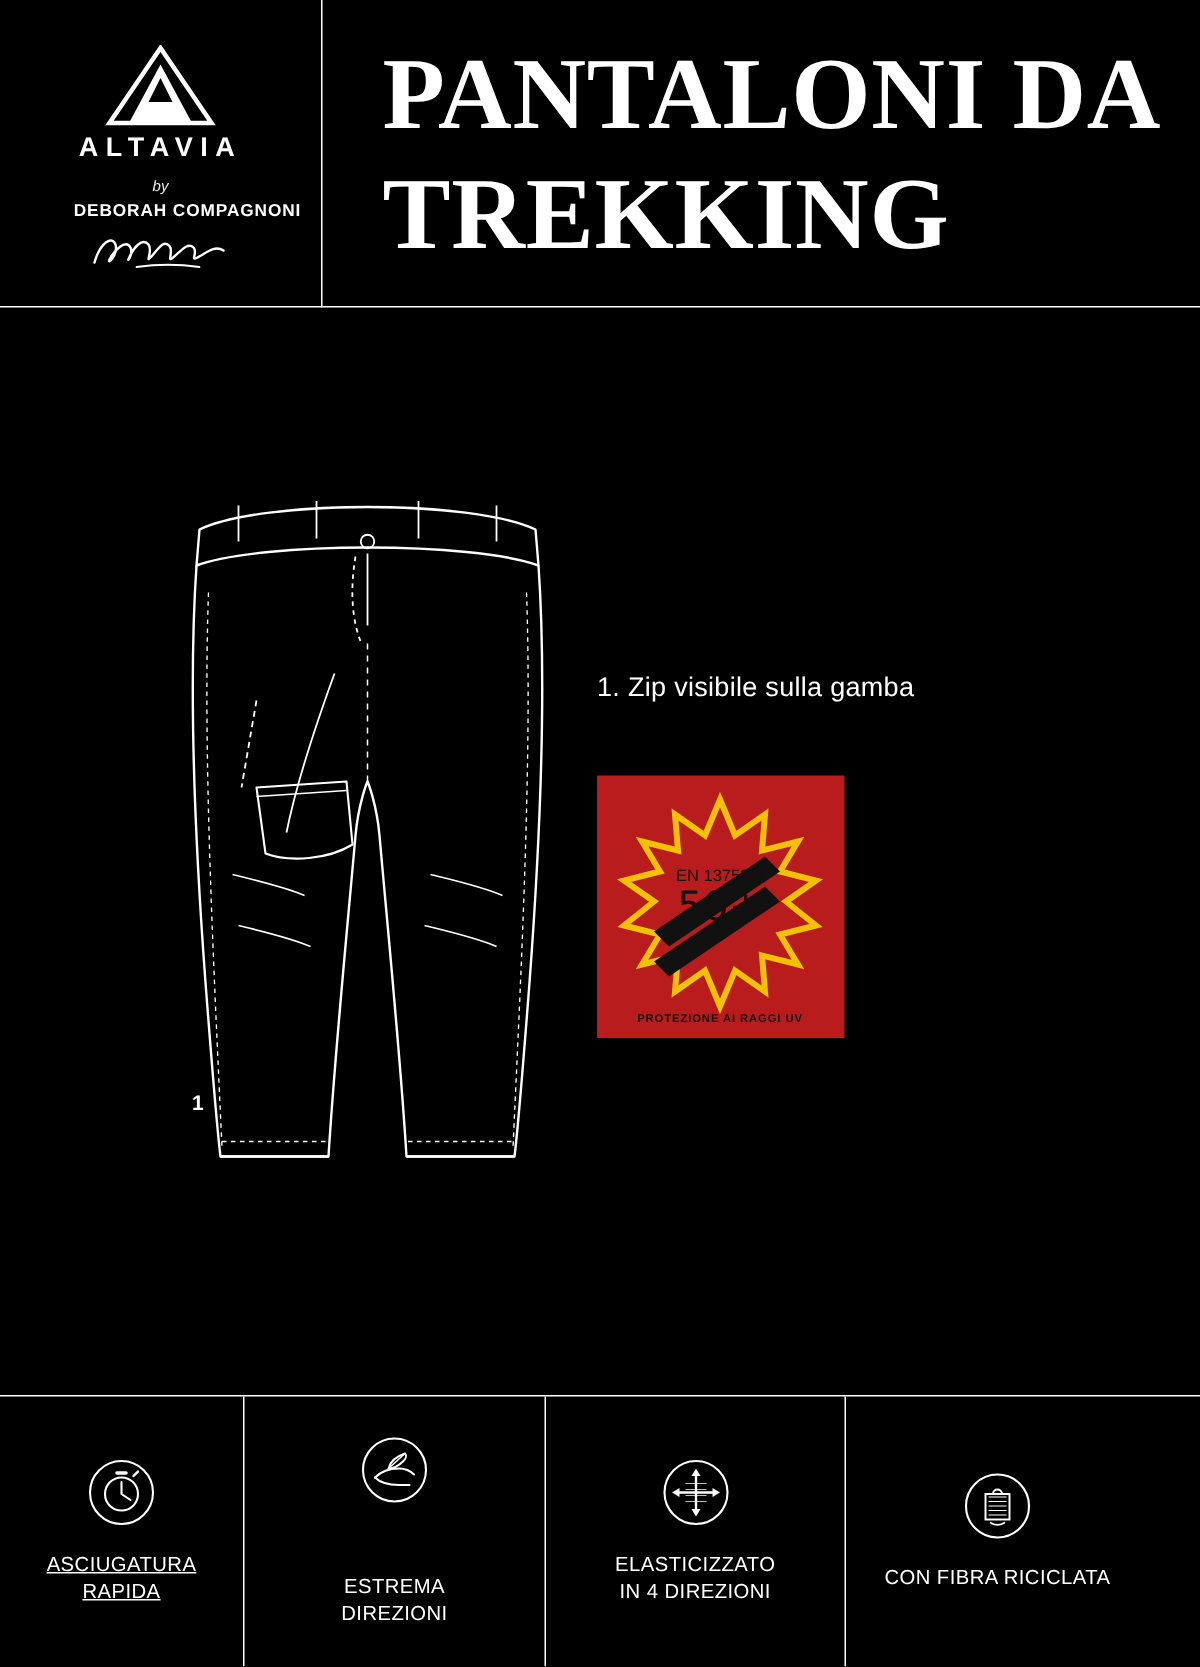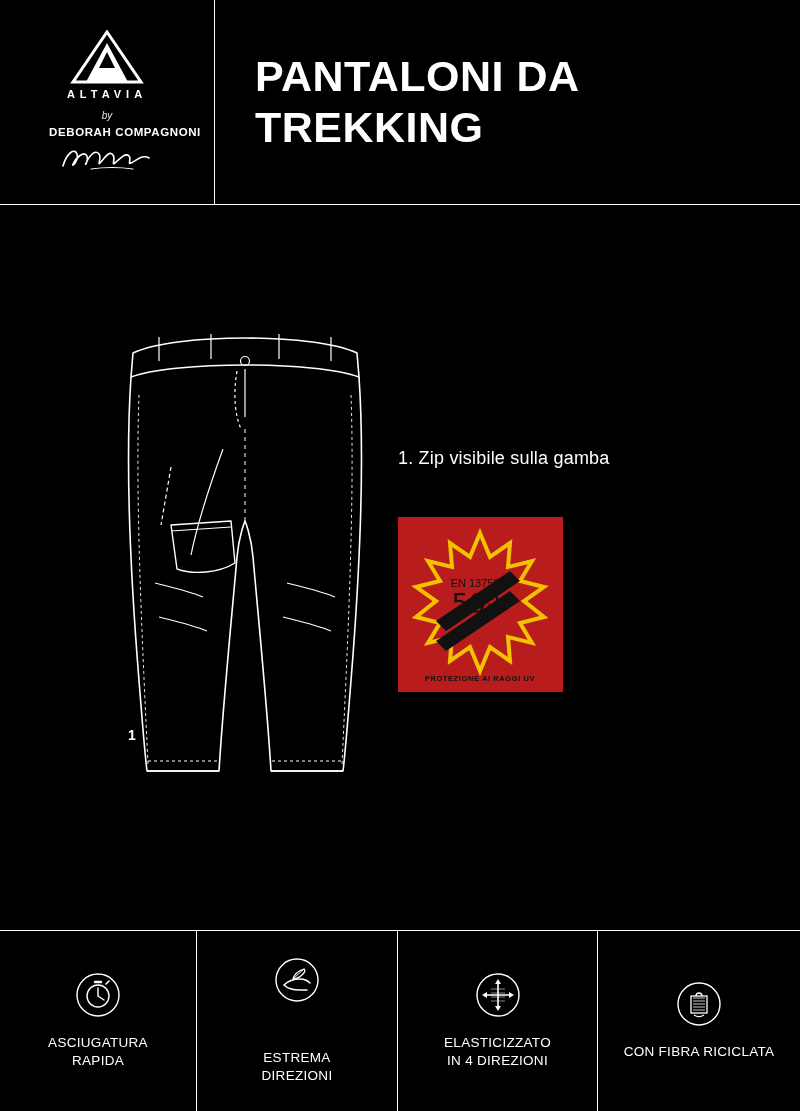--- a/index.html
+++ b/index.html
@@ -31,21 +31,21 @@
     border-right: 1.5px solid #fff;
     border-bottom: 1.5px solid #fff;
     display: flex;
     flex-direction: column;
     align-items: center;
     justify-content: flex-start;
     padding-top: 30px;
   }
   .logo-mark { width: 74px; height: 54px; }
   .brand-name {
-    font-size: 11px;
+    font-size: 18px;
     letter-spacing: 5px;
     font-weight: bold;
     margin-top: 4px;
   }
   .brand-by {
     font-size: 10px;
     font-style: italic;
     margin-top: 10px;
     color: #e8e8e8;
   }
@@ -60,23 +60,23 @@
 
   .title-cell {
     flex: 1;
     height: 205px;
     border-bottom: 1.5px solid #fff;
     display: flex;
     align-items: center;
     padding-left: 40px;
   }
   .title-cell h1 {
-    font-family: Liberation Sans, sans-serif;
+    font-family: Liberation Serif, serif;
     font-weight: 900;
-    font-size: 43px;
+    font-size: 68px;
     line-height: 1.18;
     letter-spacing: 0.5px;
     text-transform: uppercase;
   }
 
   
   .main {
     position: absolute;
     left: 0; top: 205px;
     width: 800px; height: 725px;
@@ -139,21 +139,21 @@
   .feature-icon {
     width: 46px; height: 46px;
     margin-bottom: 16px;
   }
   .feature-label {
     font-size: 13.5px;
     line-height: 1.35;
     text-align: center;
     letter-spacing: 0.3px;
   }
-  .f1 { width: 197px; }
+  .f1 { width: 163px; text-decoration: underline; }
   .f2 { width: 201px; gap: 30px; }
   .f3 { width: 200px; }
   .f4 { width: 202px; }
 </style>
 </head>
 <body>
 
 <div class="page">
 
   <div class="header">

